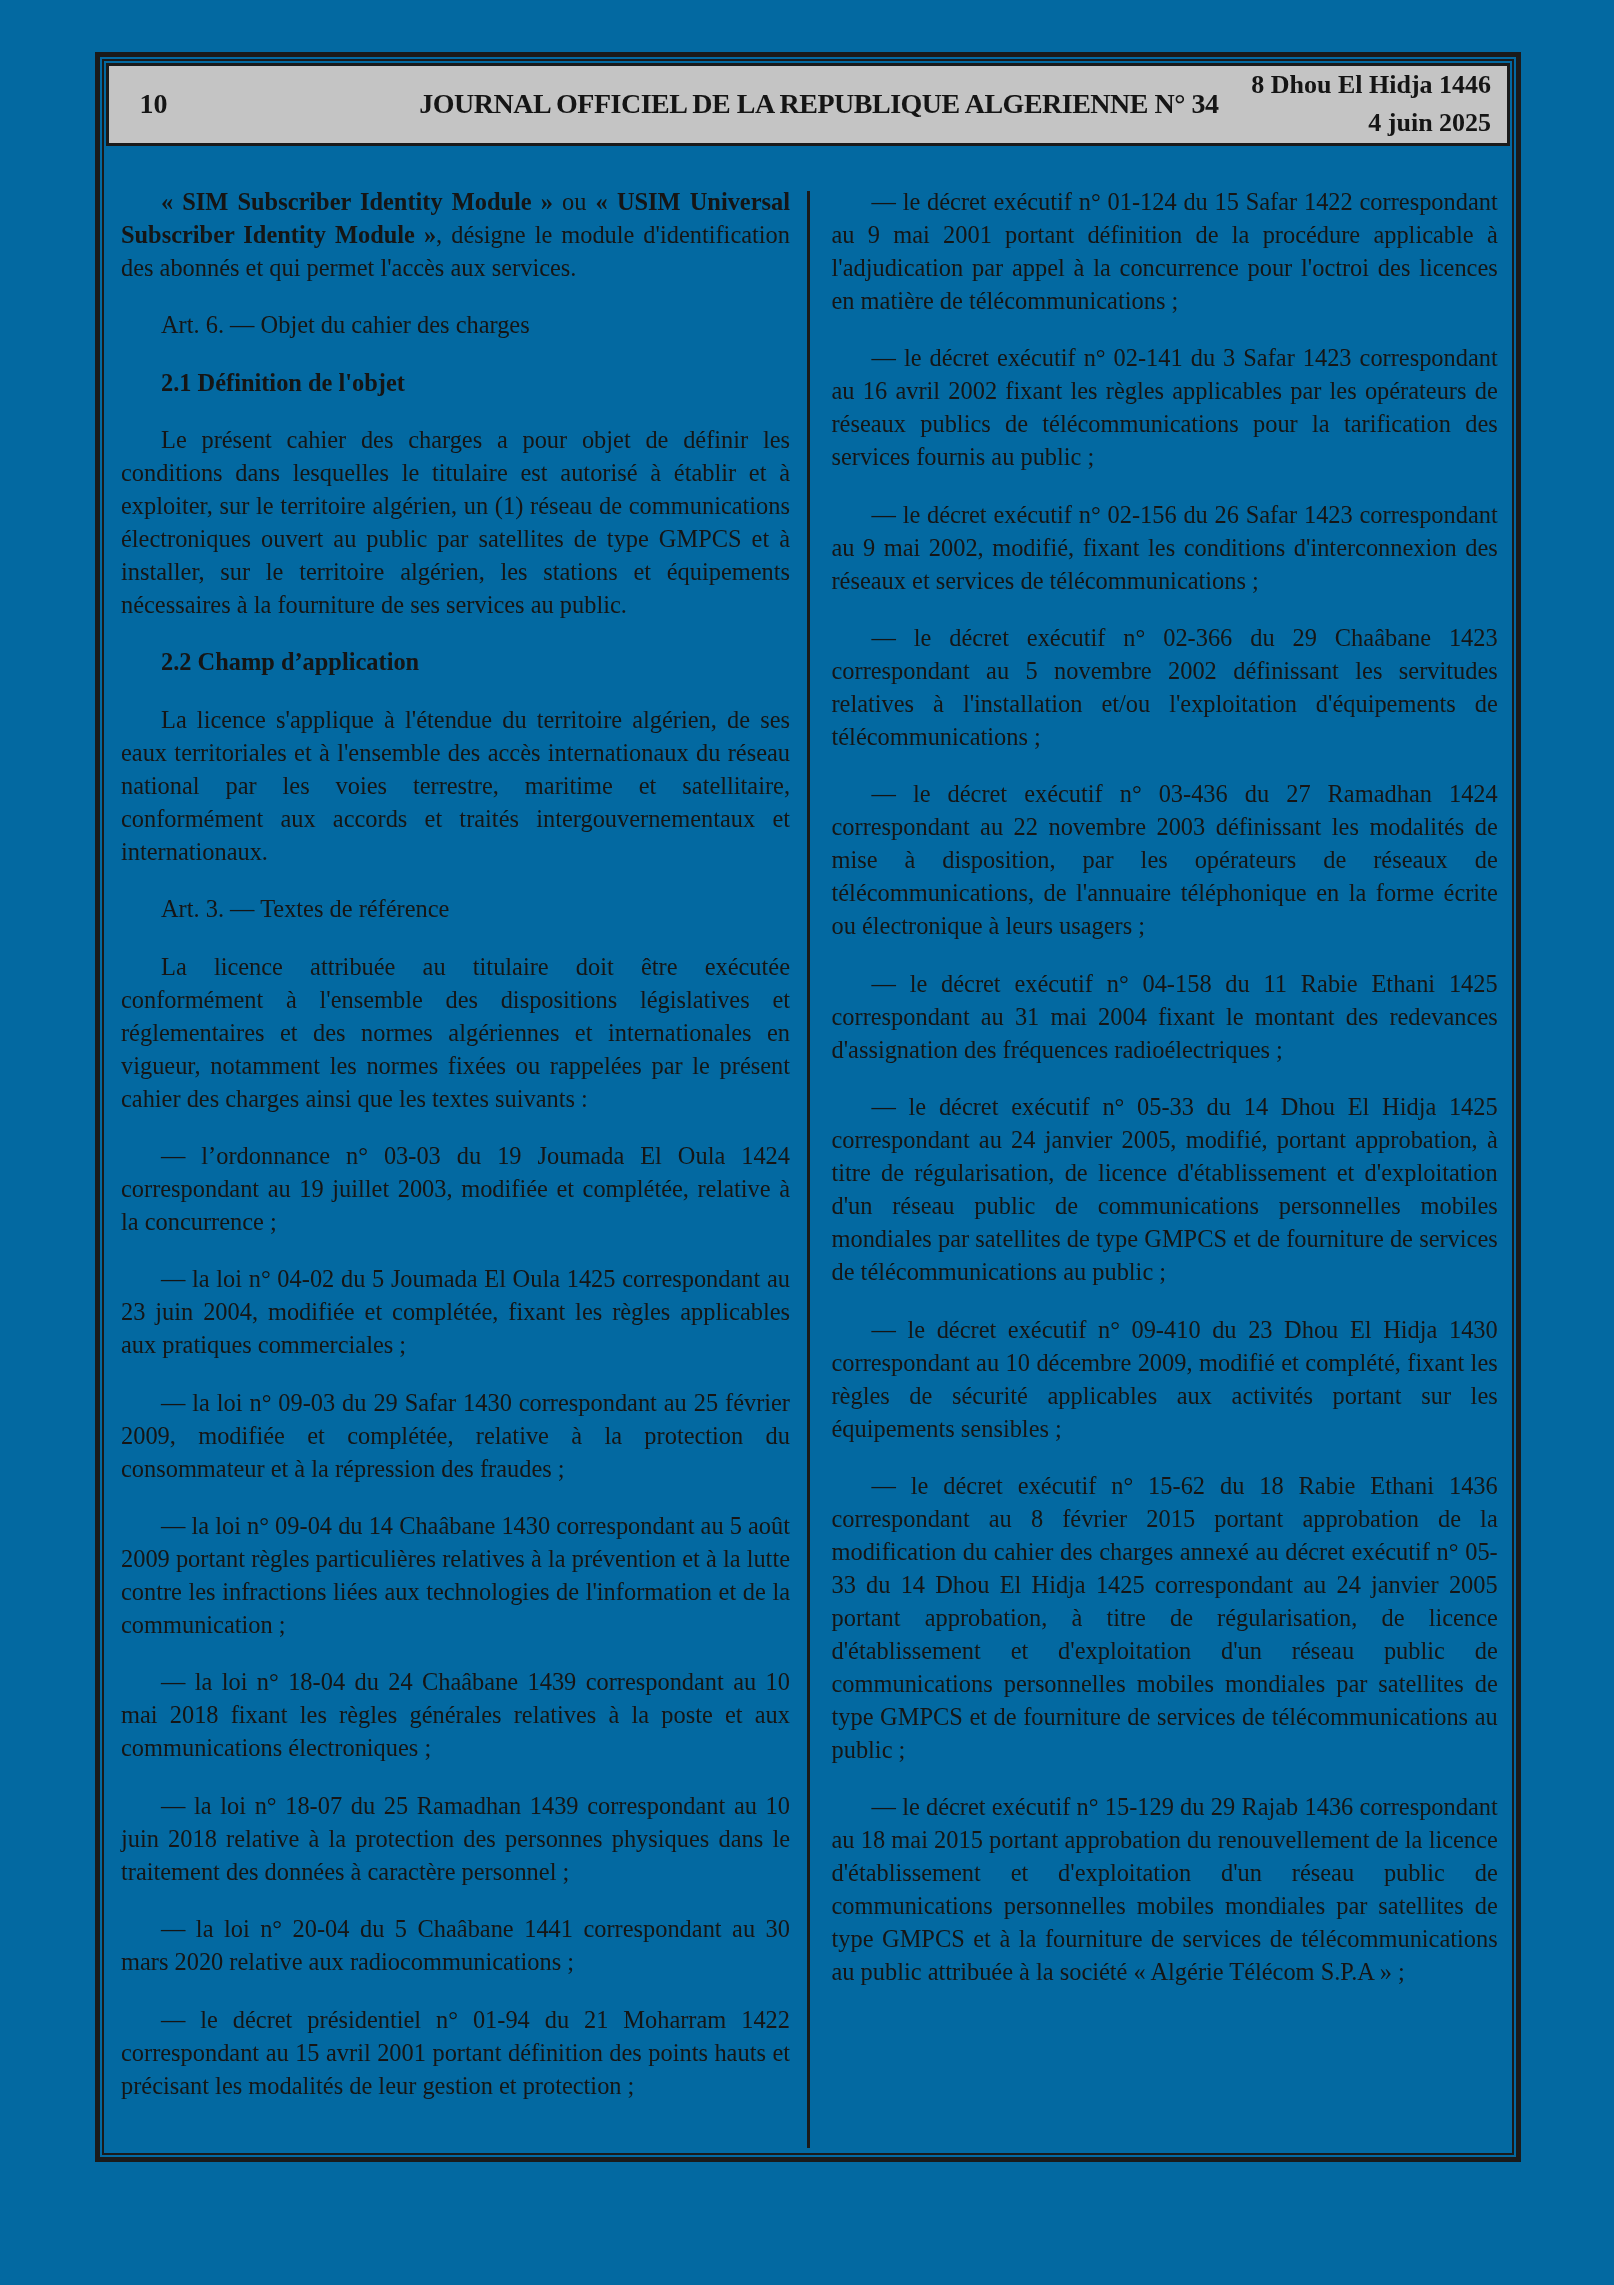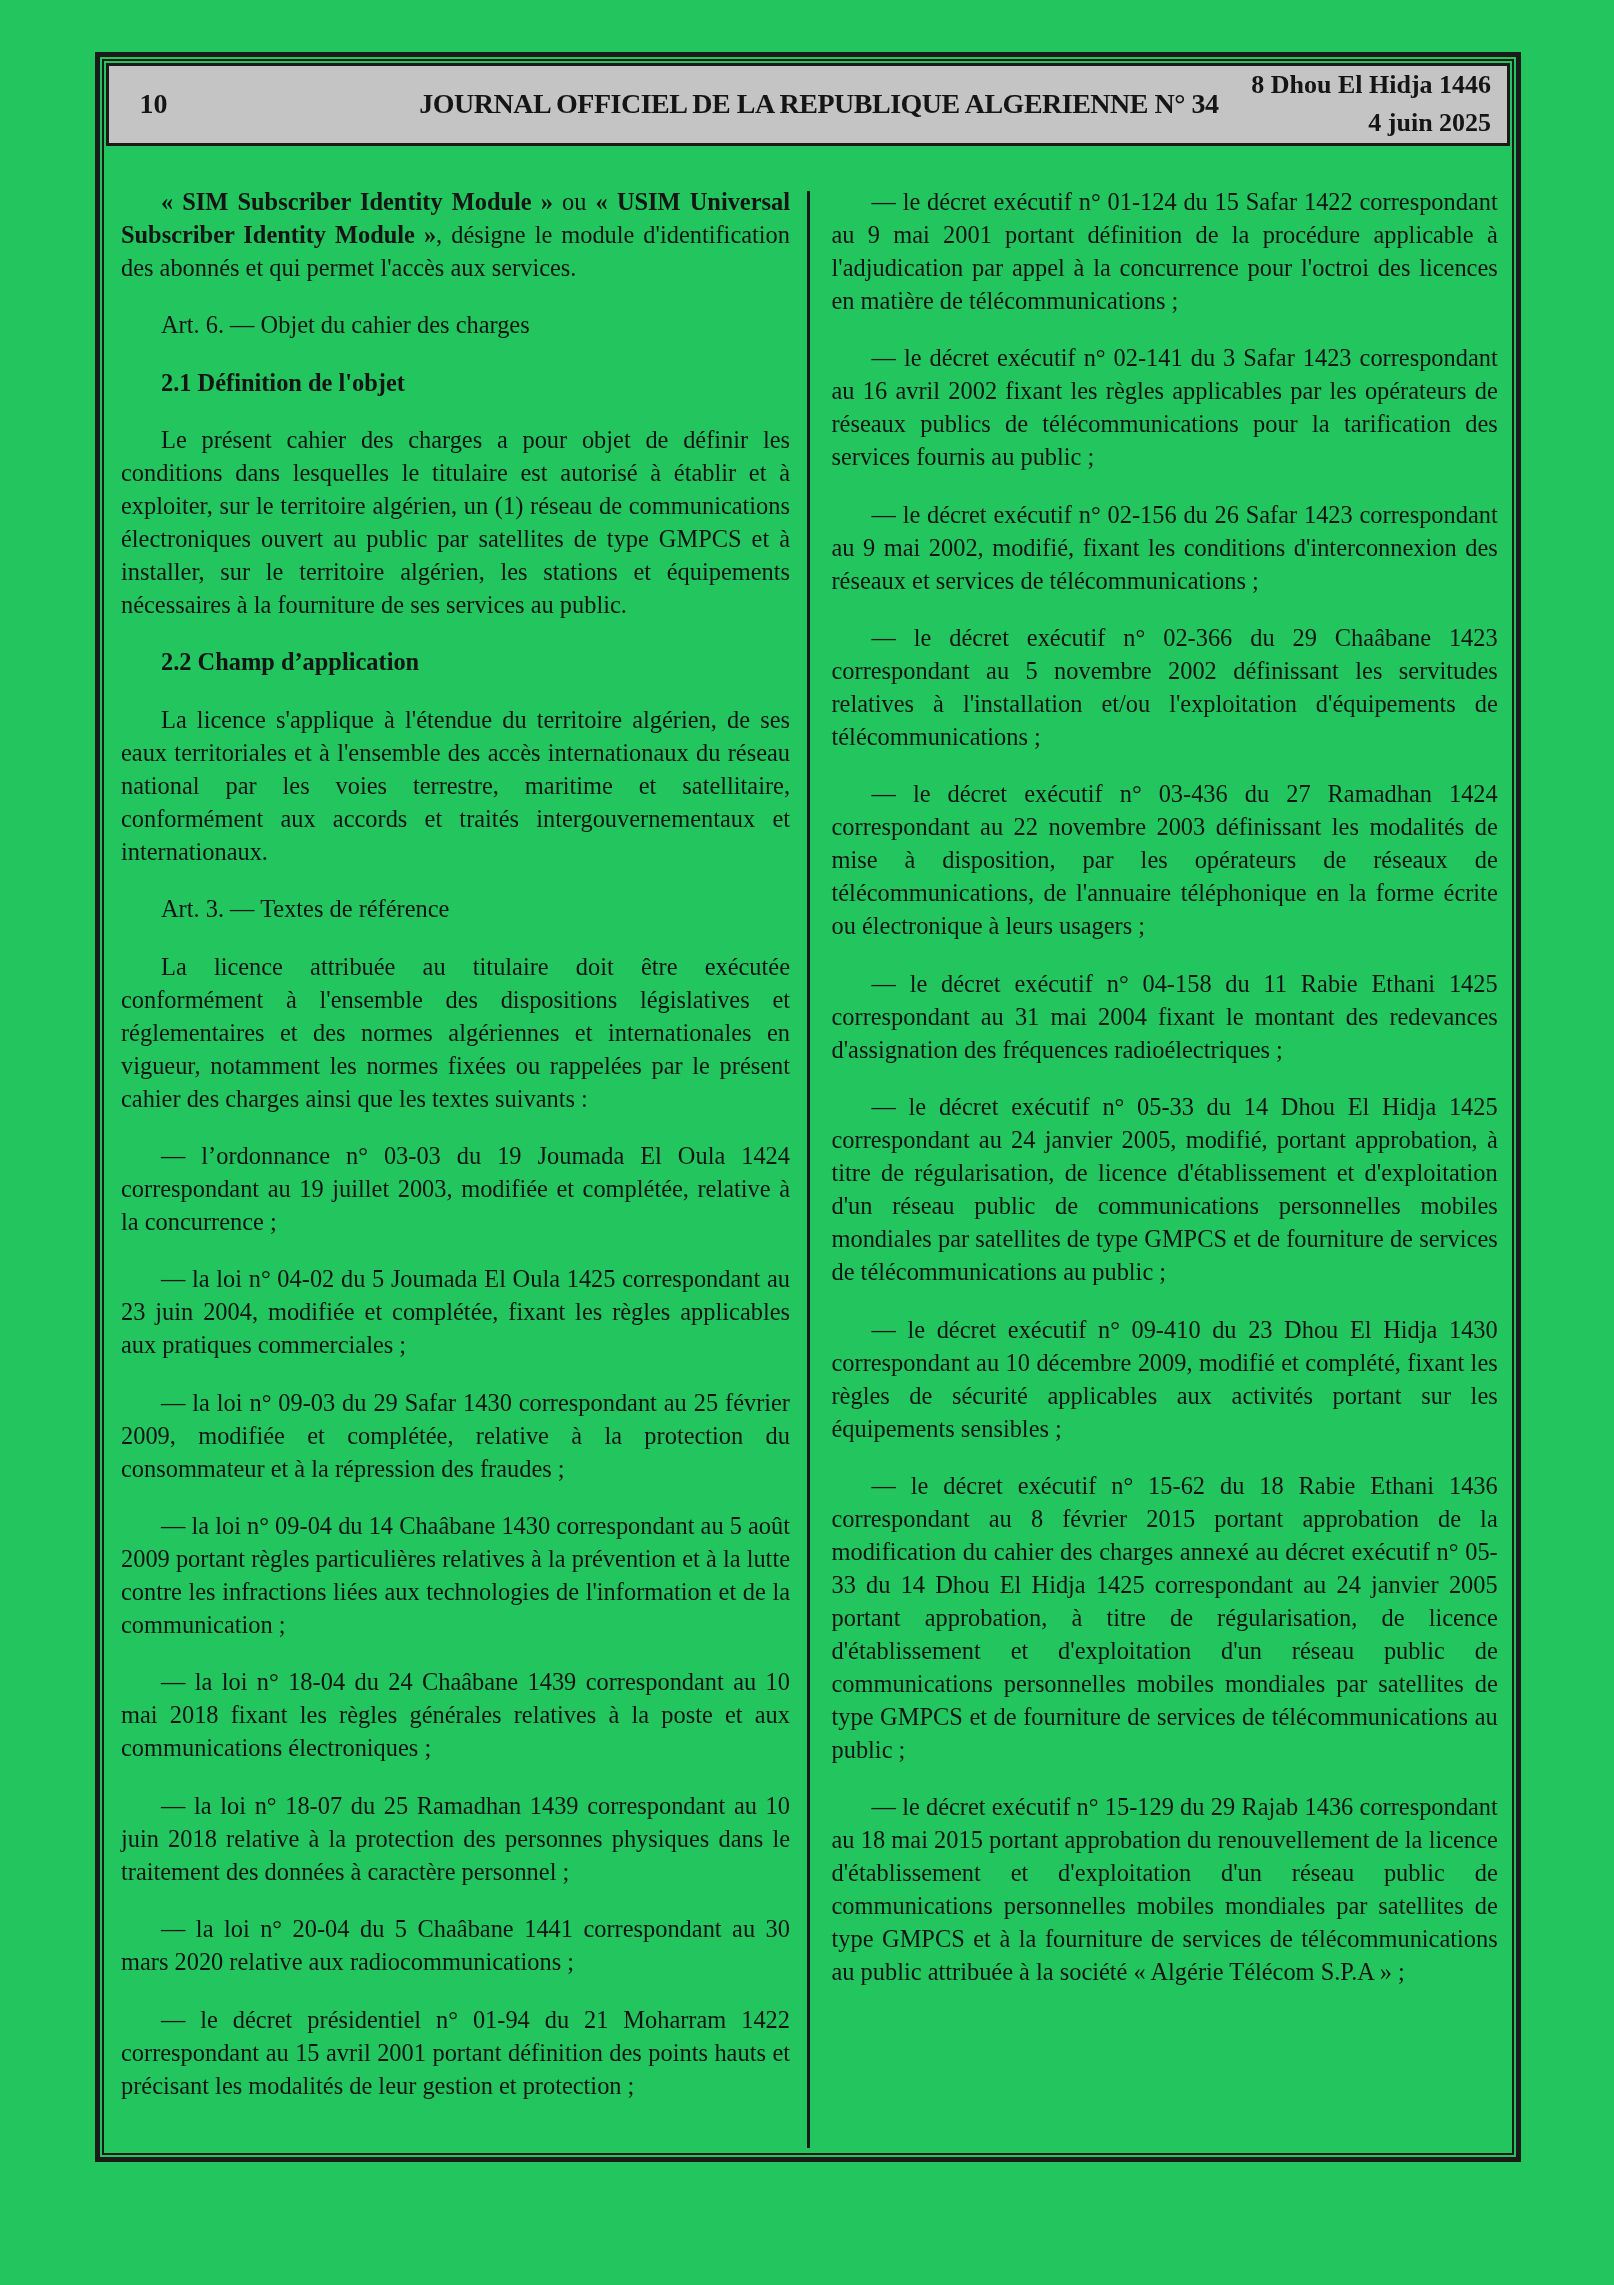--- a/index.html
+++ b/index.html
@@ -1,20 +1,20 @@
 <!DOCTYPE html>
 <html style="font-size:14.5px"><head>
 <meta charset="utf-8">
 <style>
   html, body { margin: 0; padding: 0; background: #ffffff; }
   #page {
     position: relative;
     width: 1615px;
     height: 2285px;
-    background: #22c55e;
+    background: #0369a1;
     font-family: "Liberation Serif", serif;
     color: #151515;
     overflow: hidden;
   }
   .frame {
     position: absolute;
     left: 95px; top: 52px;
     width: 1426px; height: 2110px;
     border: 5.4px solid #1a1a1a;
     box-sizing: border-box;

